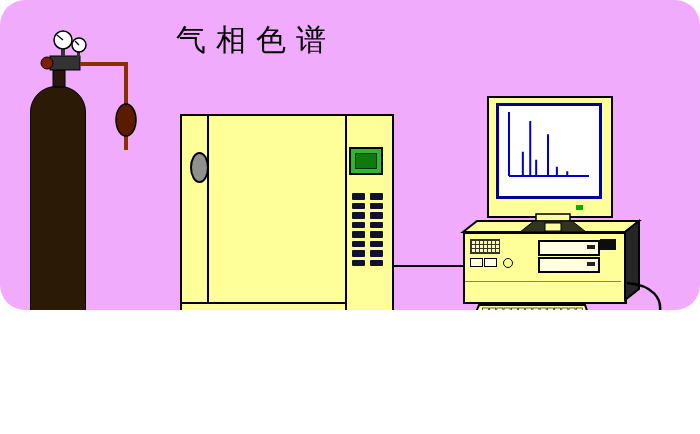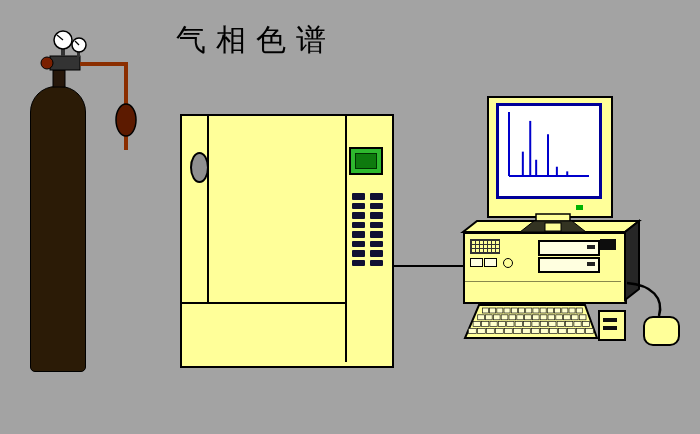--- a/index.html
+++ b/index.html
@@ -1,17 +1,17 @@
 <!DOCTYPE html>
 <html><head>
 <meta charset="utf-8">
 <style>
   html,body{margin:0;padding:0;background:#fff;}
-  .stage{position:relative;width:700px;height:434px;background:#a3a3a3;overflow:hidden;
-         font-family:"Liberation Sans",sans-serif;}
+  .stage{position:relative;width:700px;height:310px;background:#f0abfc;overflow:hidden;
+         font-family:"Liberation Sans",sans-serif;border-radius:25px;}
 
   
   .title{position:absolute;left:176px;top:20px;font-family:"DejaVu Serif","Liberation Serif",serif;
          font-size:30px;letter-spacing:10px;color:#000;}
 
   
   .cylinder{position:absolute;left:30px;top:86px;width:54px;height:284px;
             background:#2B1B06;border:1px solid #000;border-radius:26px 26px 5px 5px;}
 
   

